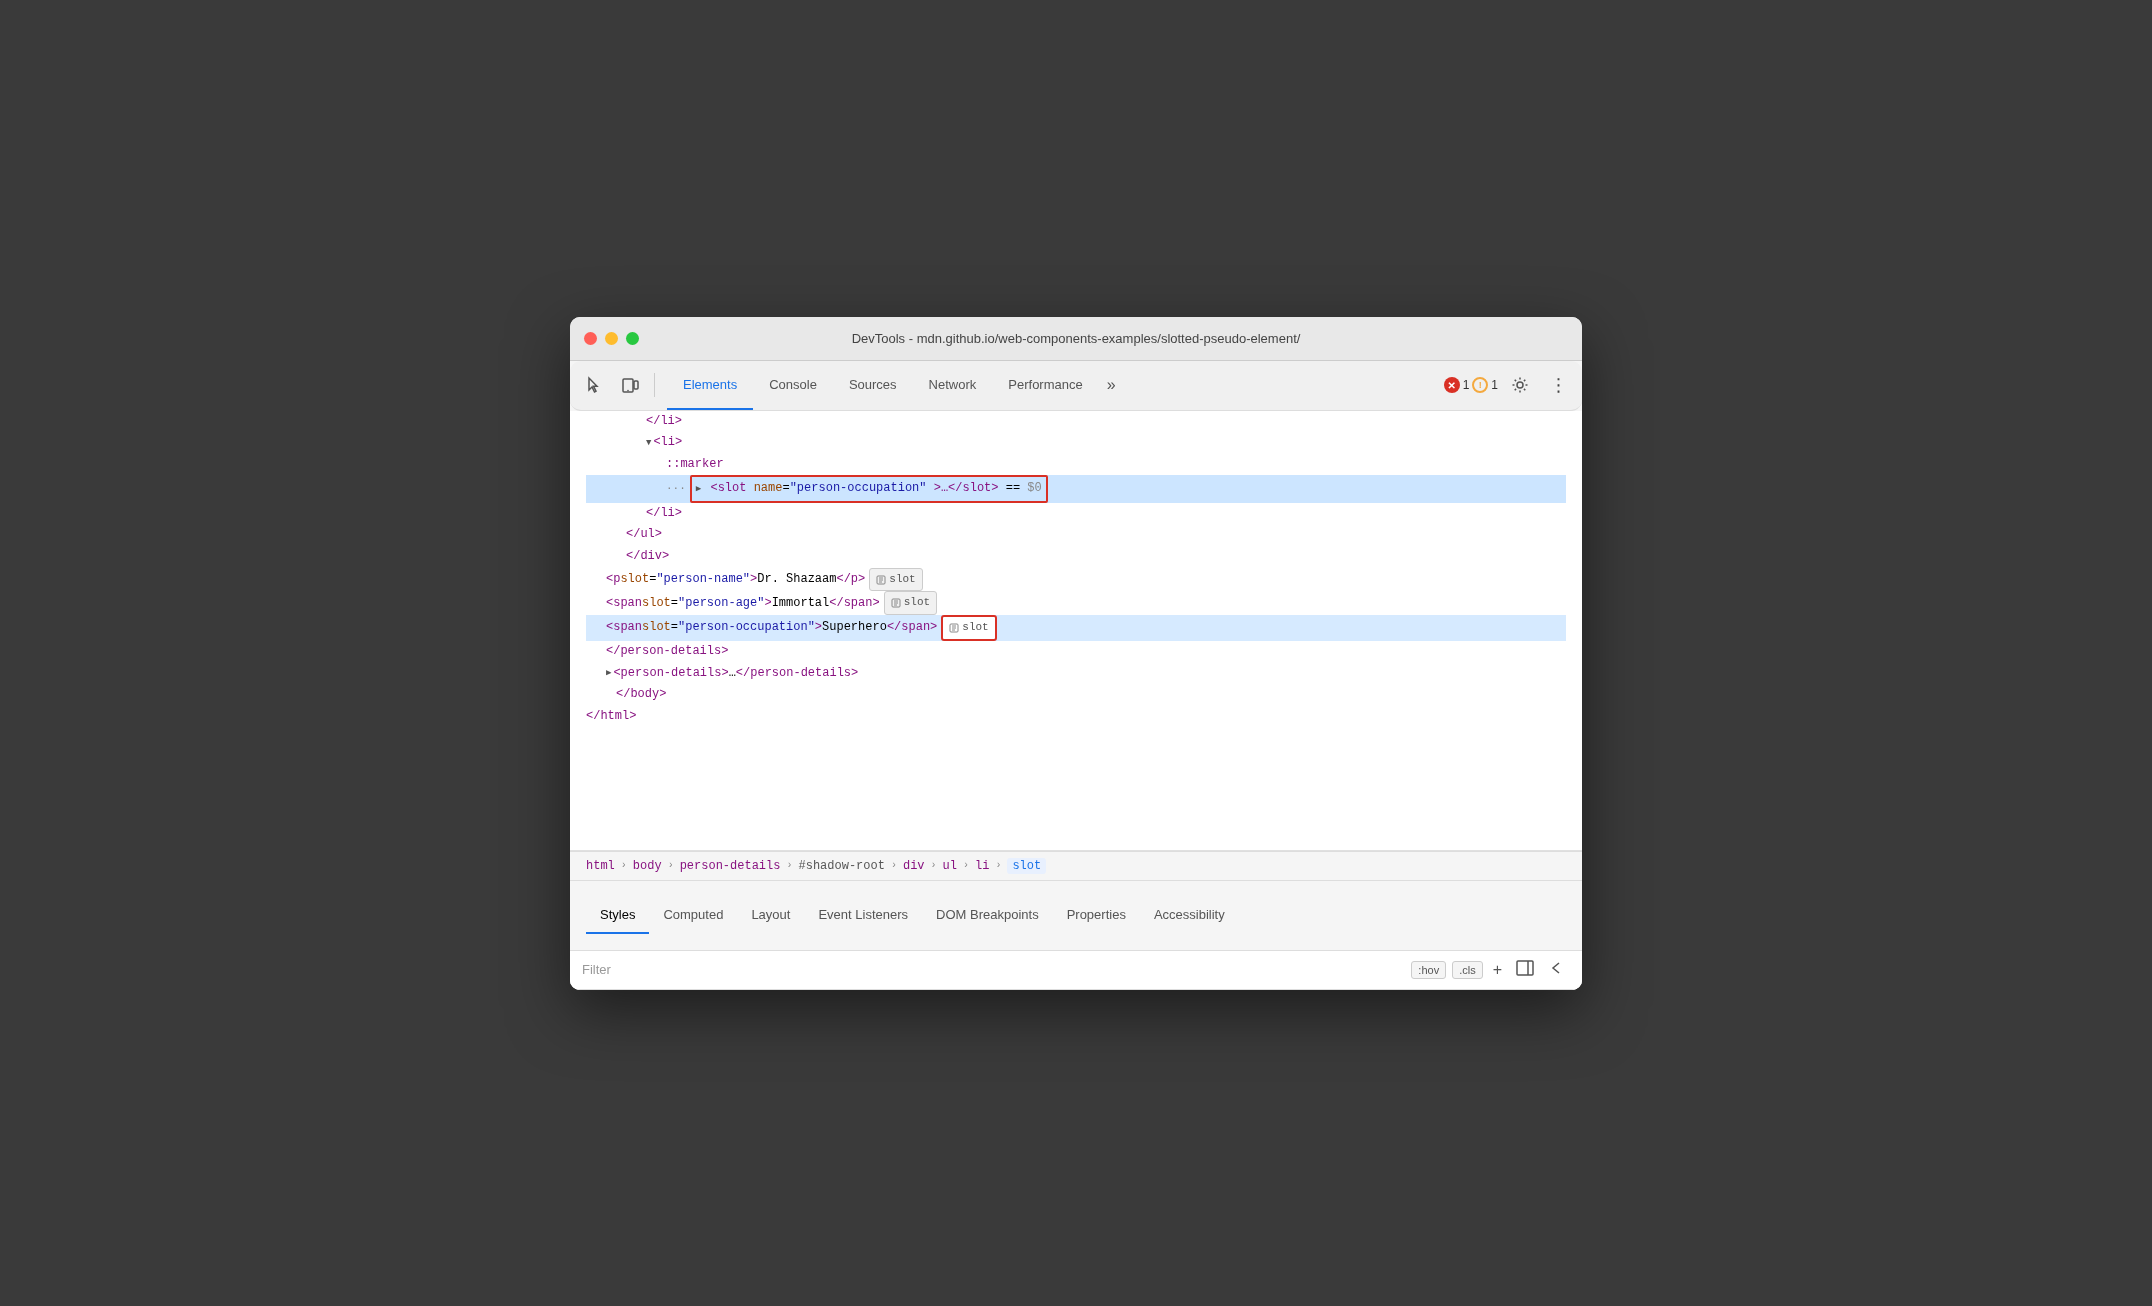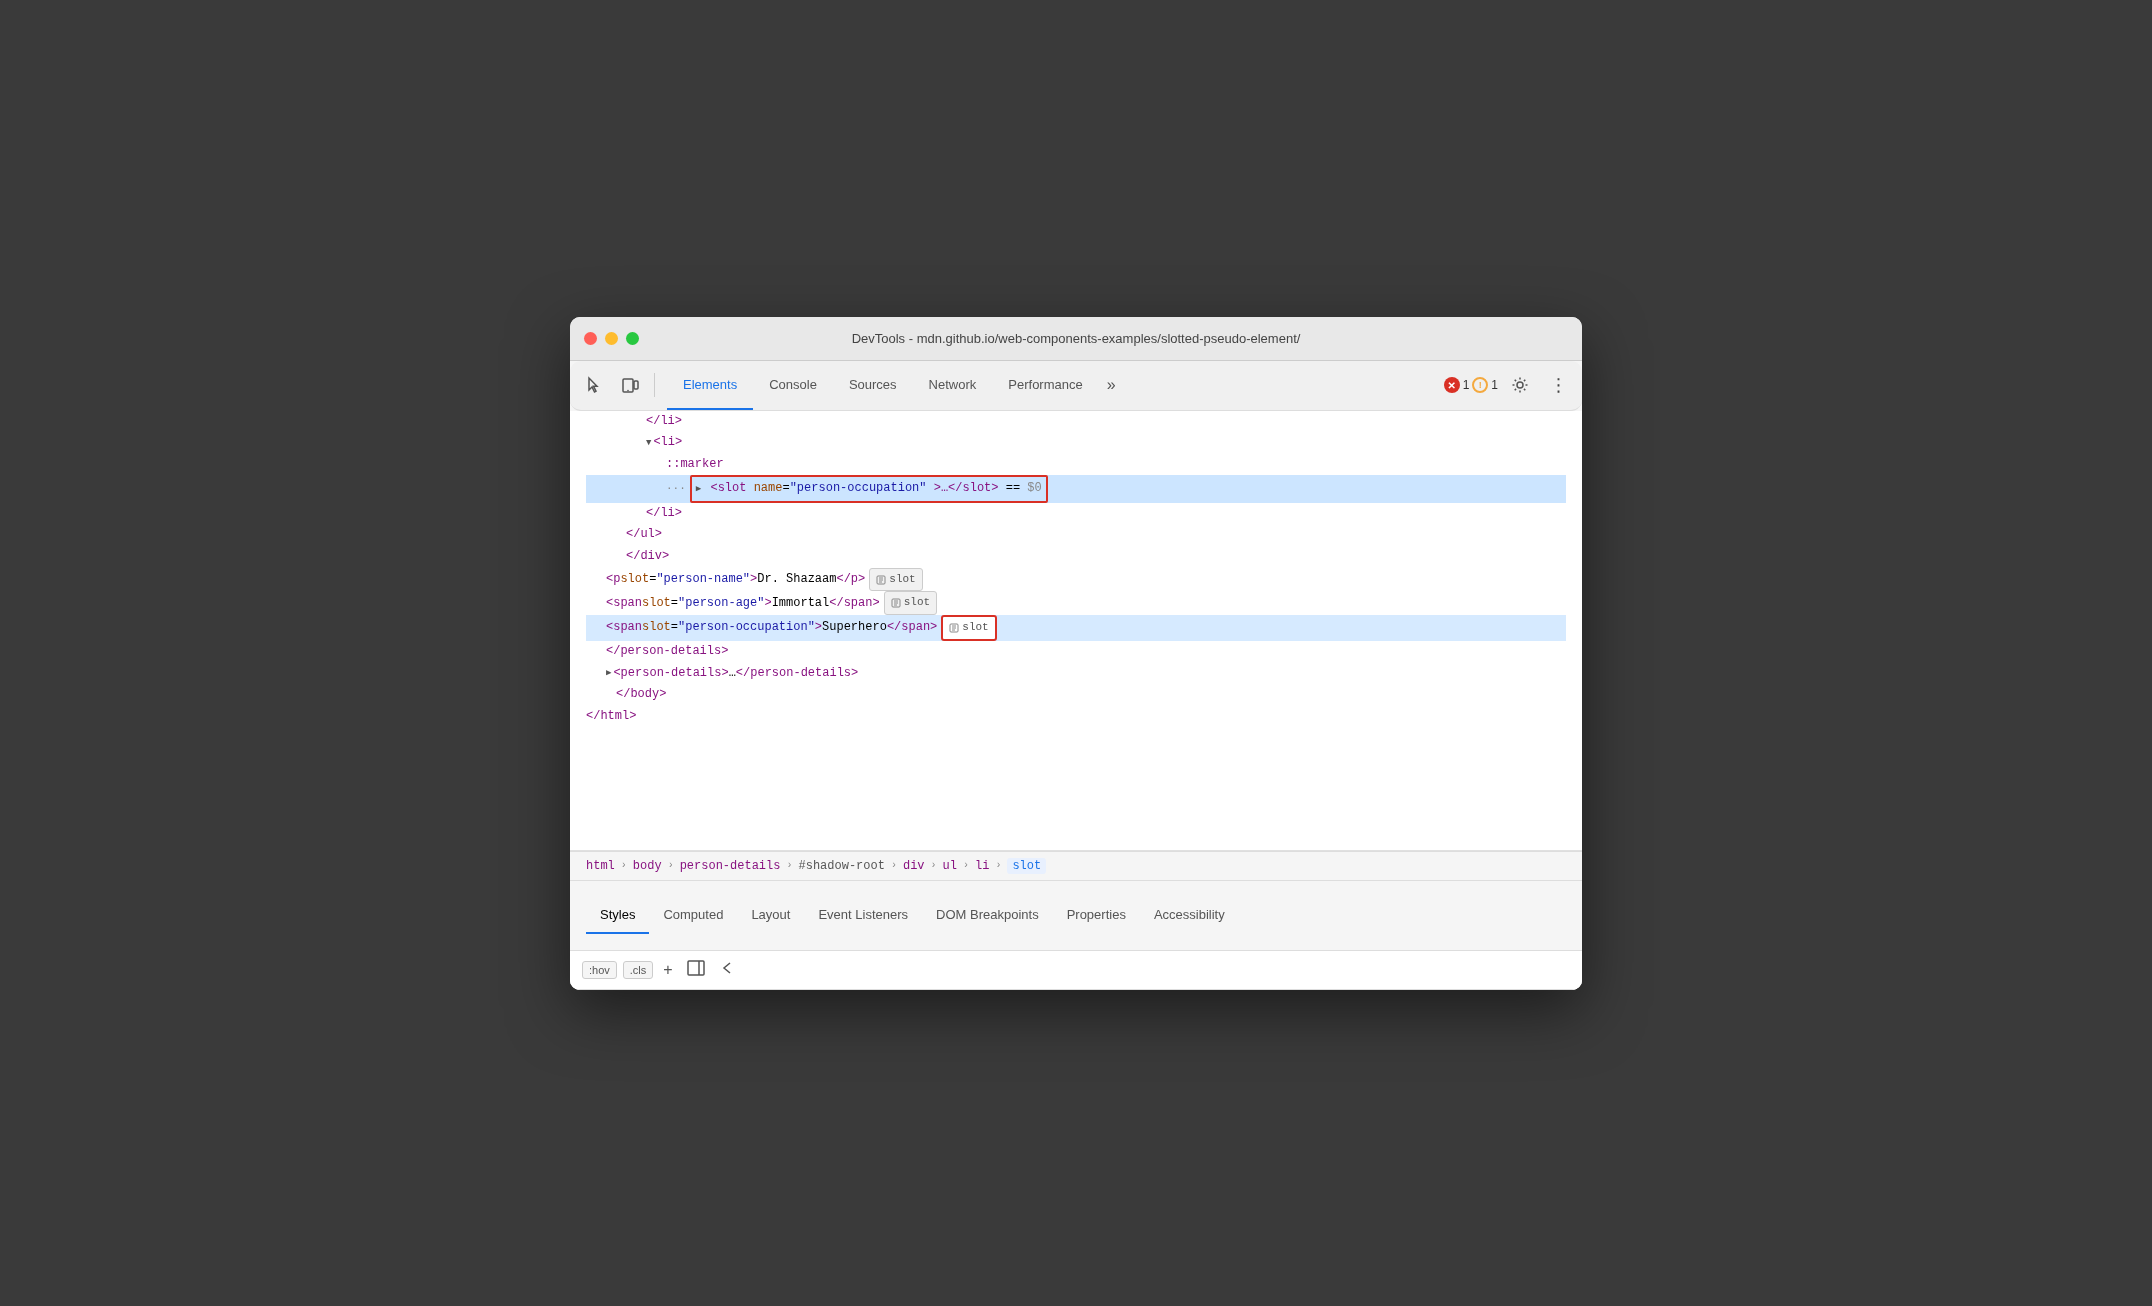--- a/index.html
+++ b/index.html
@@ -549,20 +549,21 @@
         <span>DOM Breakpoints</span>
       </div>
       <div class="style-tab">
         <span>Properties</span>
       </div>
       <div class="style-tab">
         <span>Accessibility</span>
       </div>
     </div>
     <div class="filter-bar">
+      <input class="filter-input" type="text" placeholder="Filter" style="">
       <div class="filter-actions">
         <button class="filter-btn">:hov</button>
         <button class="filter-btn">.cls</button>
         <button class="icon-btn-small" title="New style rule">
           <span>+</span>
         </button>
         <button class="icon-btn-small" title="Toggle sidebar">
           <svg width="18" height="18" viewBox="0 0 18 18">
             <rect x="1" y="2" width="16" height="14" rx="1" fill="none" stroke="#555" stroke-width="1.5"></rect>
             <line x1="12" y1="2" x2="12" y2="16" stroke="#555" stroke-width="1.5"></line>

